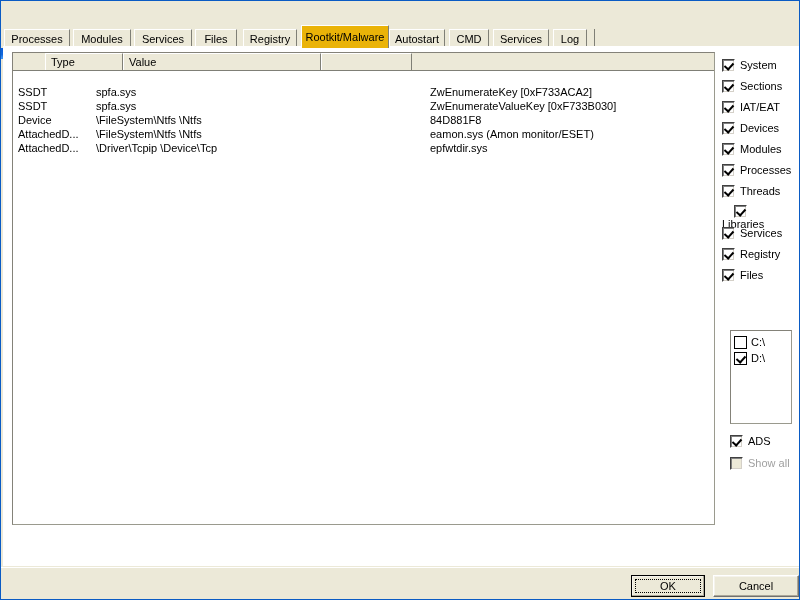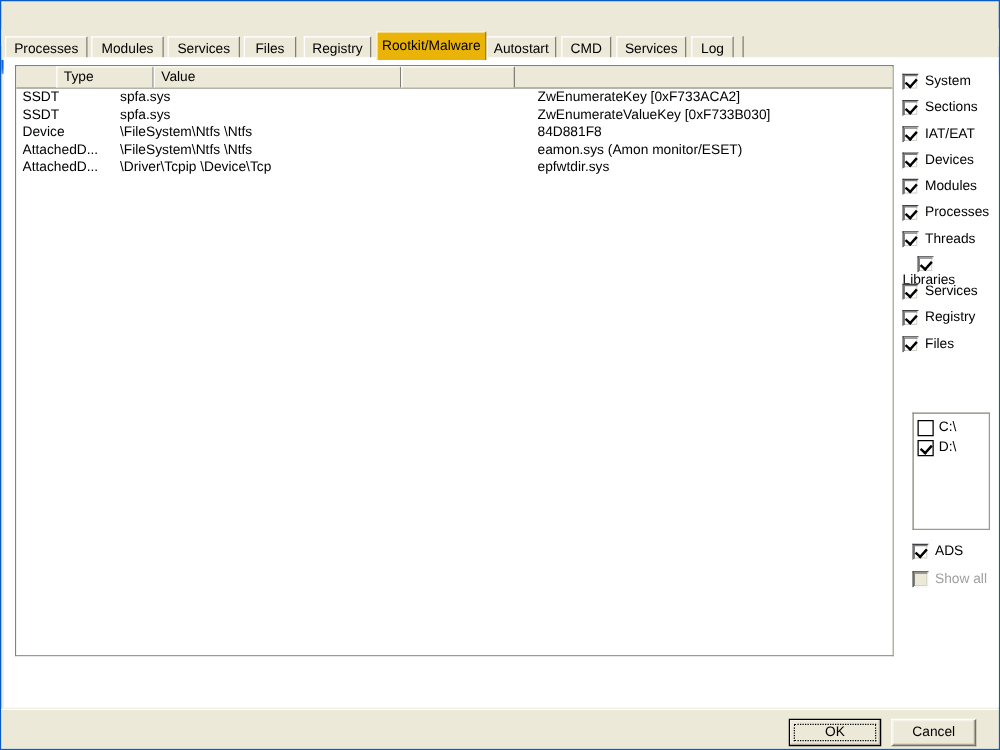--- a/index.html
+++ b/index.html
@@ -222,21 +222,21 @@
     position: relative;
     height: 14px;
     line-height: 14px;
     font-size: 11px;
     color: #000;
     white-space: nowrap;
     cursor: default;
   }
   .lv-cell {
     position: absolute;
-    top: 0;
+    top: 14px;
     height: 14px;
     overflow: hidden;
     white-space: nowrap;
     text-overflow: clip;
   }
 
   
   .options {
     position: absolute;
     left: 712px;
@@ -538,18 +538,18 @@
         </div>
 
     </div>
   </div>
 
   <div class="bottombar">
     <div class="btn default" style="left:630px;width:74px;">
       <span class="focus-rect"></span>
       <span class="lbl">OK</span>
     </div>
-    <div class="btn" style="left:712px;width:68px;">
+    <div class="btn" style="left:712px;width:86px;">
       <span class="lbl">Cancel</span>
     </div>
   </div>
 
 </div>
 
 </body></html>

